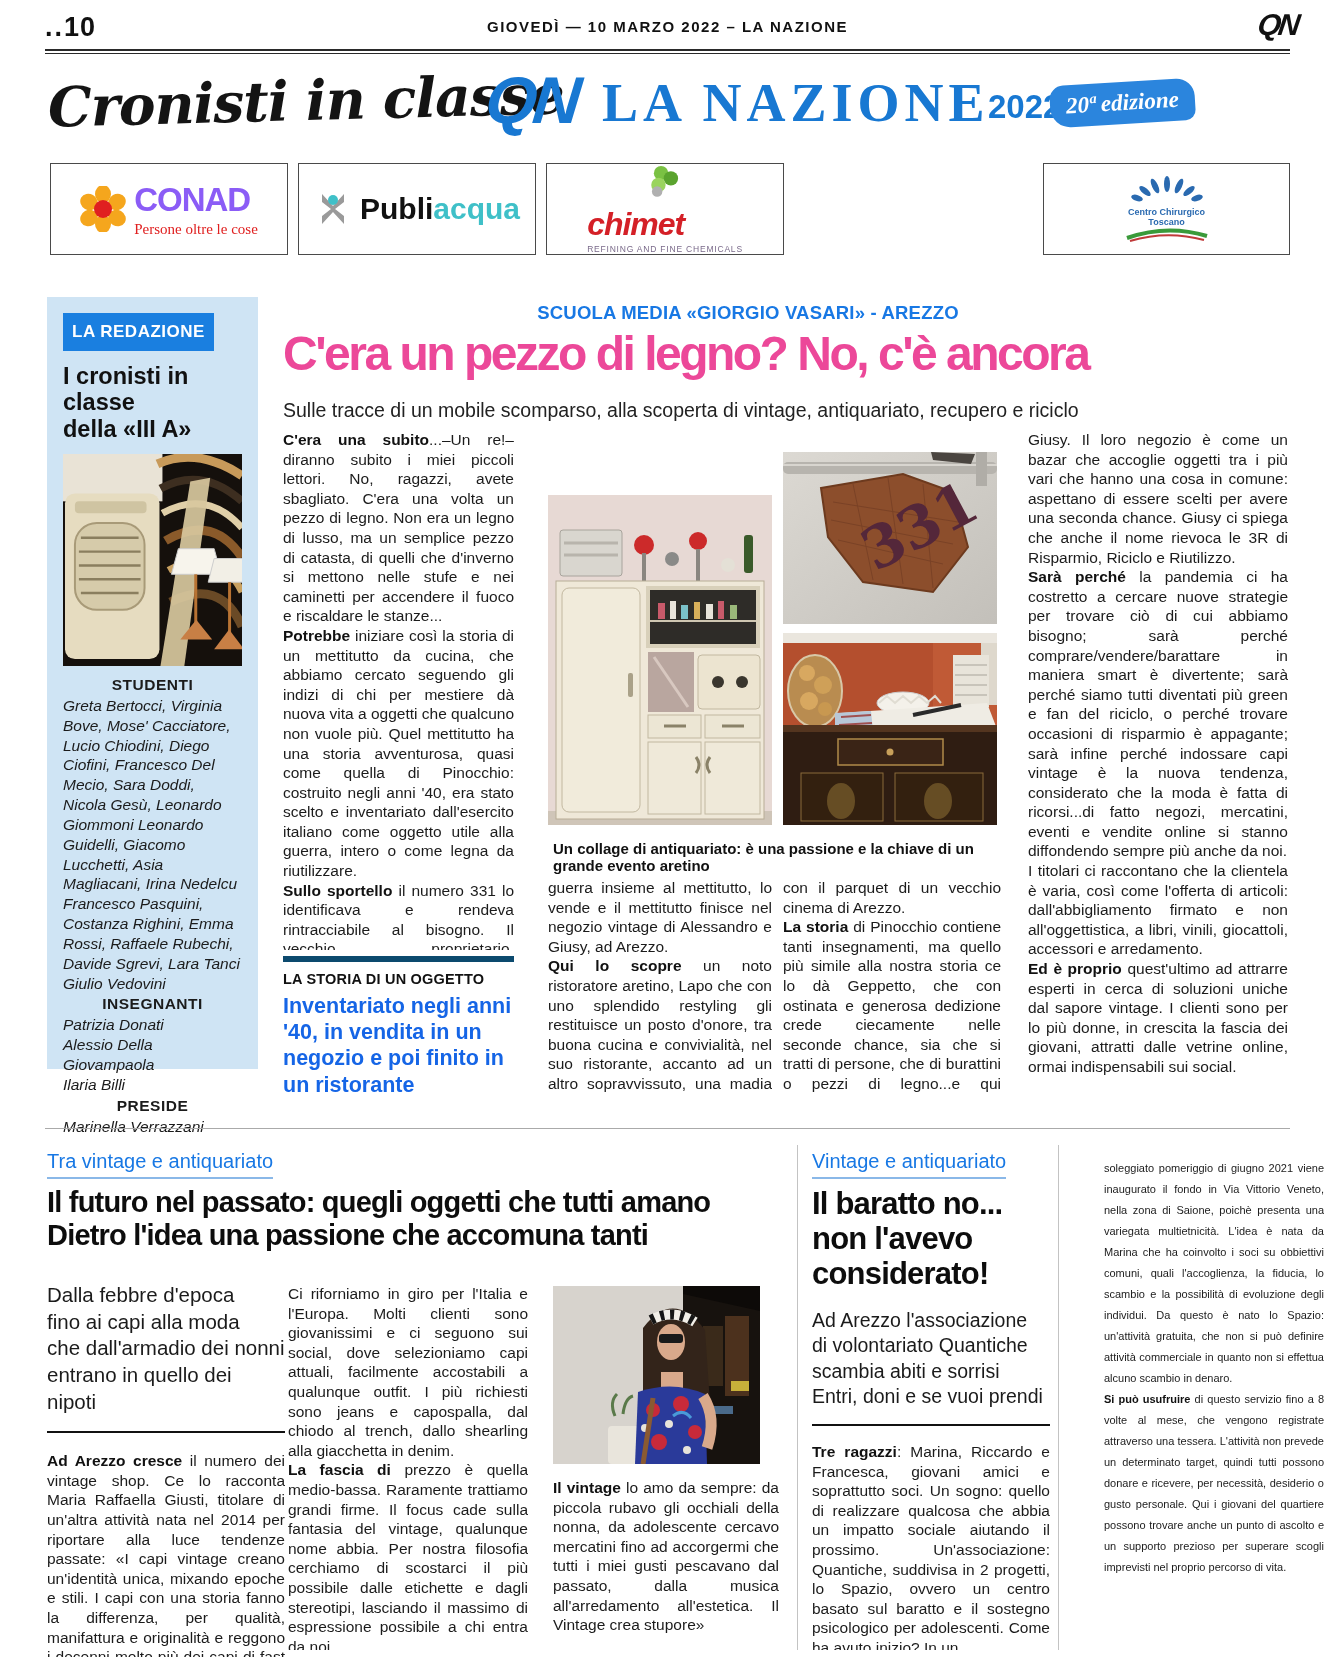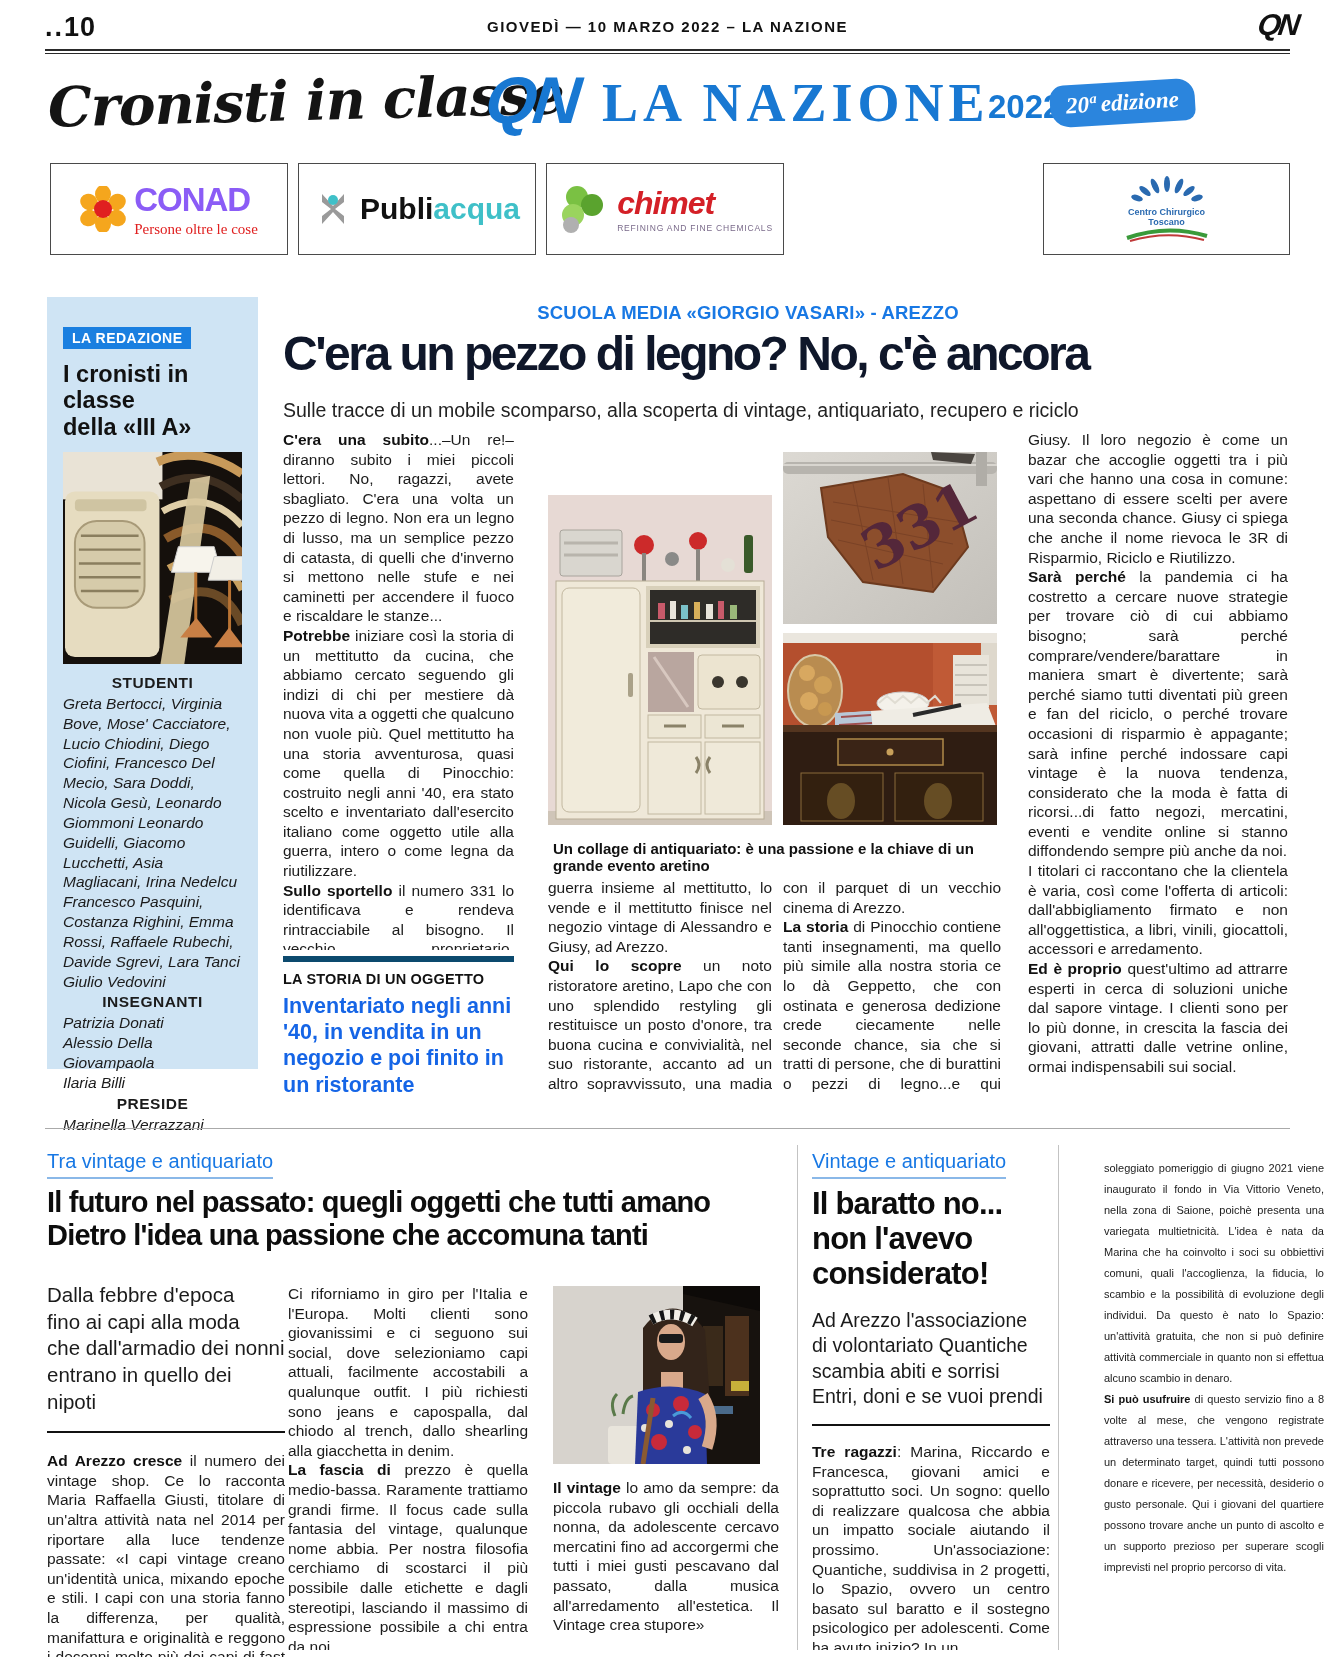--- a/index.html
+++ b/index.html
@@ -31,29 +31,29 @@
   .chimet-name{color:#d42027;font-weight:800;font-style:italic;font-size:32px;letter-spacing:-1px;}
   .chimet-tag{color:#7a6a8a;font-size:8.5px;letter-spacing:0.8px;margin-top:1px;}
   .estra-name{color:#1d6fd0;font-weight:800;font-size:44px;letter-spacing:-1px;}
   .estra-ring{width:44px;height:44px;border-radius:50%;
       background:conic-gradient(#7a3a8a,#d84a9a,#e8a03a,#58c8a8,#3ac8d8,#2a6ad8,#7a3a8a);
       display:flex;align-items:center;justify-content:center;}
   .estra-ring > div{width:20px;height:20px;border-radius:50%;background:#fff;}
   .cct-name{color:#2a6ab0;font-size:9px;font-weight:700;text-align:center;width:86px;line-height:1.15;}
   
   .sidebar{background:#cfe4f4;padding:16px 16px 0 16px;box-sizing:border-box;}
-  .red-tag{display:inline-block;background:#1a7fe0;color:#fff;font-weight:800;font-size:14px;
-           letter-spacing:0.5px;padding:3px 9px;margin-top:14px;}
+  .red-tag{display:inline-block;background:#1a7fe0;color:#fff;font-weight:800;font-size:17px;
+           letter-spacing:0.5px;padding:9px 9px;}
   .sb-title{font-size:23.5px;font-weight:800;color:#111;line-height:1.12;margin-top:12px;}
   .sb-label{font-weight:800;font-size:15.5px;text-align:center;letter-spacing:0.5px;margin-top:10px;}
   .sb-names{font-style:italic;font-size:15.5px;line-height:1.28;color:#1b1b1b;margin-top:2px;}
   .preline{white-space:pre-line;}
   
   .kicker-main{color:#1878e4;font-weight:800;font-size:18.5px;text-align:center;letter-spacing:0.2px;}
-  .headline-main{font-size:48px;font-weight:800;color:#0f172a;letter-spacing:-2.5px;white-space:nowrap;}
+  .headline-main{font-size:48px;font-weight:800;color:#ec4899;letter-spacing:-2.5px;white-space:nowrap;}
   .subtitle-main{font-size:19.5px;color:#222;}
   .bd{font-size:15.5px;line-height:19.6px;text-align:justify;color:#1b1b1b;overflow:hidden;}
   .bd p{margin:0;}
   .ld{font-weight:800;color:#111;}
   .caption{font-weight:700;font-size:15px;color:#111;}
   .obj-box{border-top:6px solid #0c4a6e;padding-top:9px;}
   .obj-label{font-weight:800;font-size:14.5px;color:#111;letter-spacing:0.2px;}
   .obj-text{color:#1565e6;font-weight:800;font-size:21.5px;line-height:1.22;margin-top:6px;}
   
   .kicker-sm{color:#1878e4;font-size:20px;display:inline-block;border-bottom:2px solid #8ab8e8;padding-bottom:4px;}
@@ -100,21 +100,21 @@
   </div>
 
   <div class="abs sponsor" style="left:298px;top:163px;width:236px;height:90px;">
     <svg width="38" height="38" viewBox="0 0 38 38">
       <path d="M8,4 L19,16 L30,4 L30,12 L21,19 L30,26 L30,34 L19,22 L8,34 L8,26 L17,19 L8,12 Z" fill="#9a9a9a"></path>
       <circle cx="19" cy="10" r="5" fill="#3fc0c8"></circle>
     </svg>
     <div><span class="publi-1">Publi</span><span class="publi-2">acqua</span></div>
   </div>
 
-  <div class="abs sponsor" style="left:546px;top:163px;width:236px;height:90px;">
+  <div class="abs sponsor" style="left:546px;top:163px;width:236px;height:90px;flex-direction:column;">
     <svg width="52" height="52" viewBox="0 0 52 52">
       <circle cx="20" cy="14" r="11" fill="#7ac143"></circle>
         <circle cx="35" cy="22" r="11" fill="#5aa32e"></circle>
       <circle cx="16" cy="32" r="11" fill="#9ad45e"></circle>
         <circle cx="14" cy="42" r="8" fill="#b0b0b0"></circle>
     </svg>
     <div>
       <div class="chimet-name">chimet</div>
       <div class="chimet-tag">REFINING AND FINE CHEMICALS</div>
     </div>

